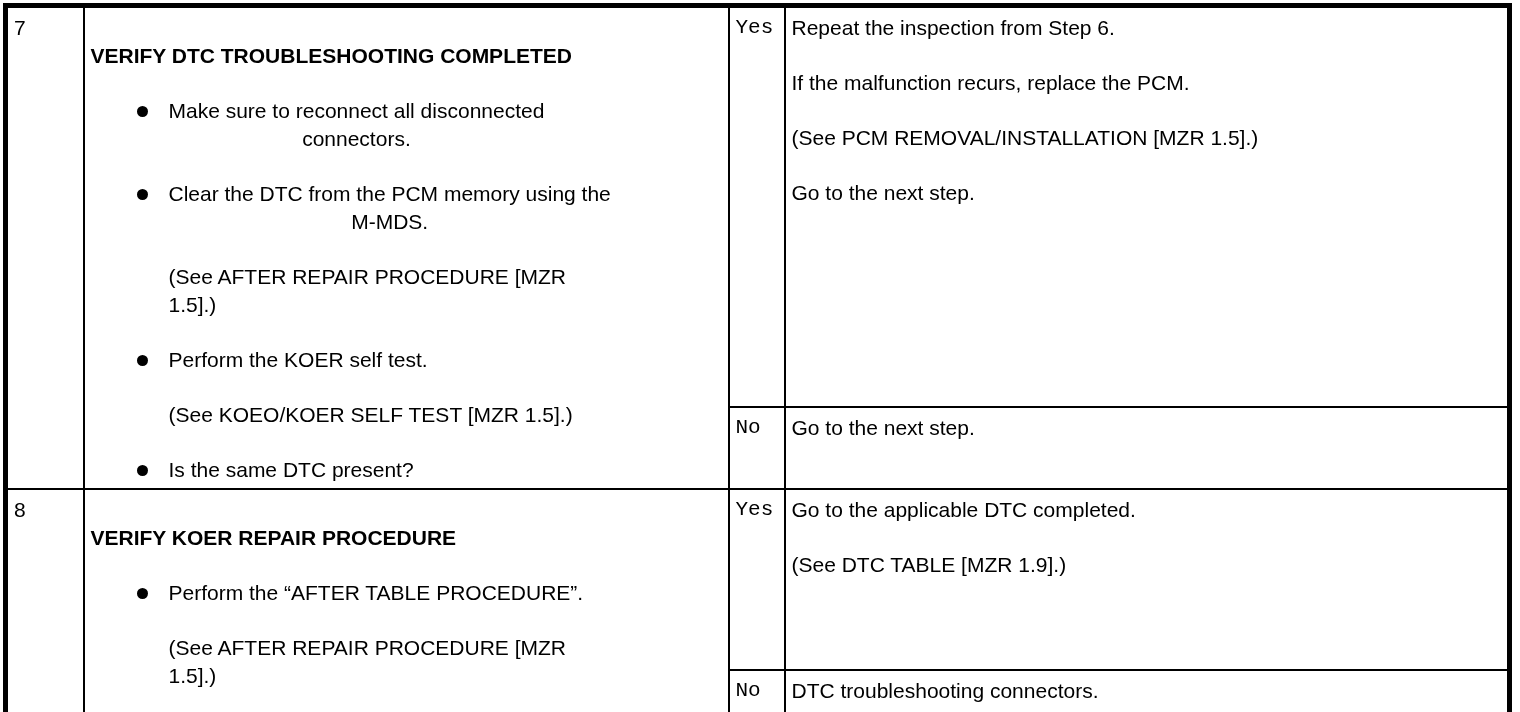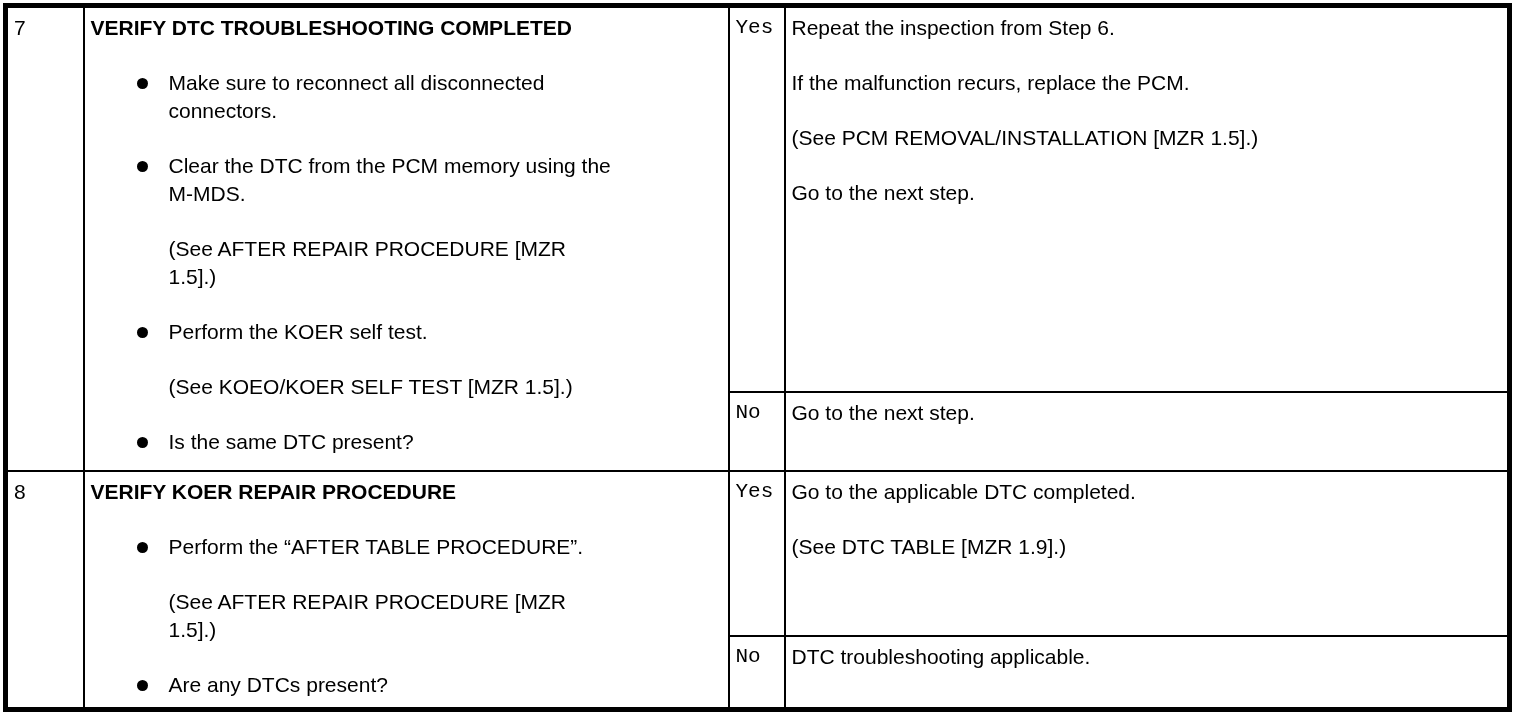--- a/index.html
+++ b/index.html
@@ -28,23 +28,23 @@
   }
   td.c-step  { padding-left: 5px; }
   td.c-ans   { padding-left: 3px; padding-right: 0; font-family: Liberation Mono, monospace; }
   td.c-next  { padding-left: 7px; }
 
   tr.r7a { height: 386px; }
   tr.r7b { height: 79px; }
   tr.r8a { height: 165px; }
   tr.r8b { height: 74px; }
 
-  .ttl { font-weight: bold; margin-bottom: 27px; white-space: pre-line; }
+  .ttl { font-weight: bold; margin-bottom: 27px; white-space: pre-line; margin-top: 28px; }
 
-  .item { display: flex; margin-left: 44px; margin-bottom: 27px; }
+  .item { display: flex; margin-left: 44px; margin-bottom: 27px; text-align: center; }
   .item:last-child { margin-bottom: 0; }
   .dot {
     flex: 0 0 34px;
     position: relative;
   }
   .dot::after {
     content: "";
     position: absolute;
     left: 2px; top: 9px;
     width: 11px; height: 11px;
@@ -141,18 +141,18 @@
       <td class="c-next">
         <div class="p">Go to the applicable DTC completed.</div>
         <div class="p">(See DTC TABLE [MZR 1.9].)</div>
       </td>
     </tr>
     <tr class="r8b">
       <td class="c-ans">
         <span>No</span>
       </td>
       <td class="c-next">
-        <div class="p">DTC troubleshooting applicable.</div>
+        <div class="p">DTC troubleshooting connectors.</div>
       </td>
     </tr>
   </tbody>
     </table>
 </div>
 
 </body></html>

